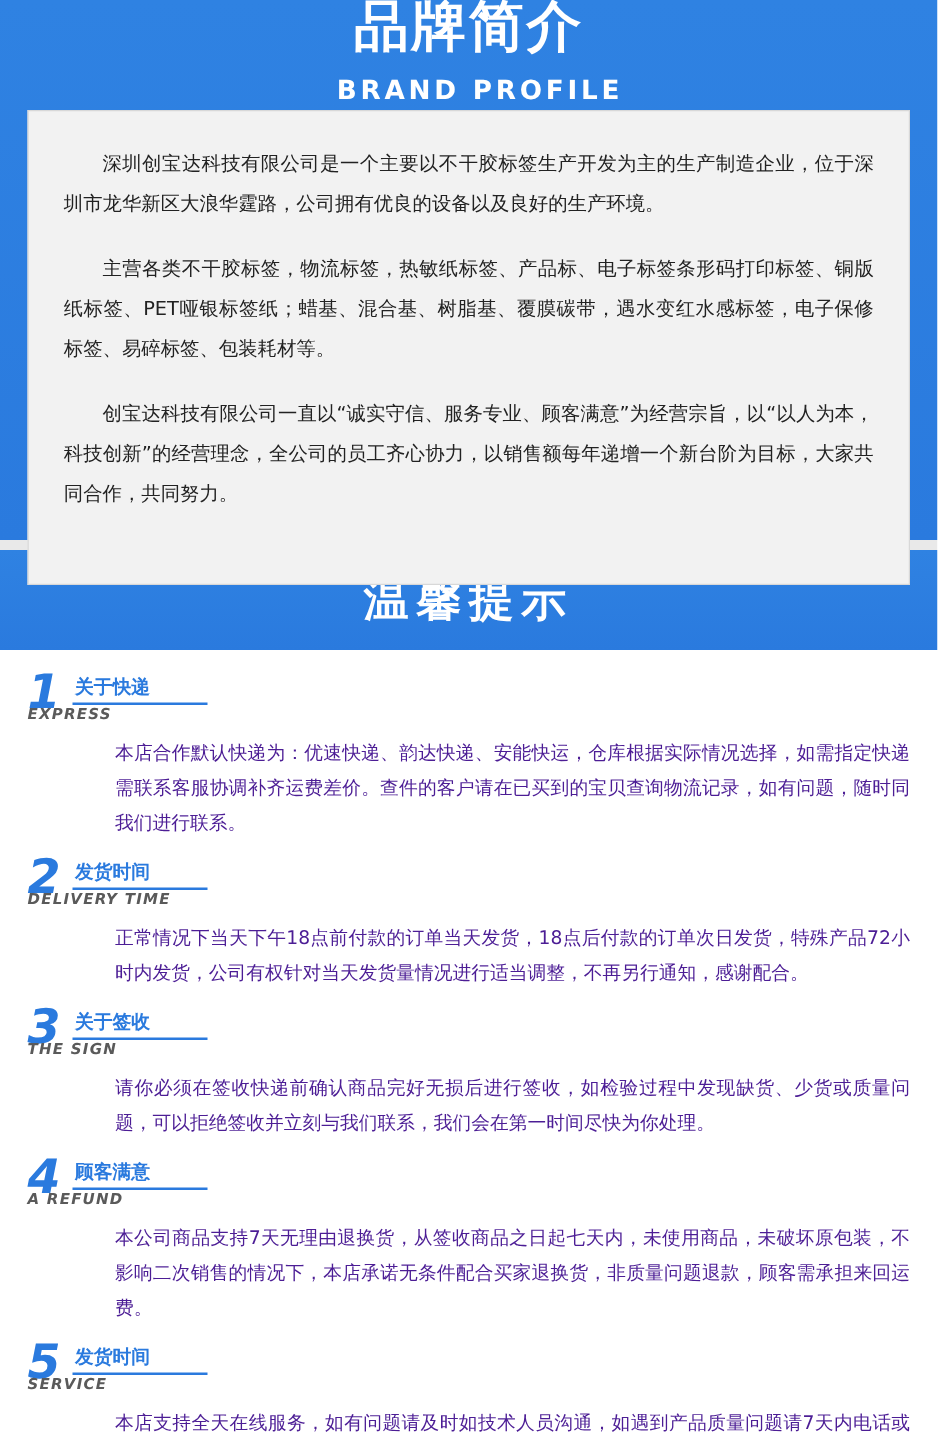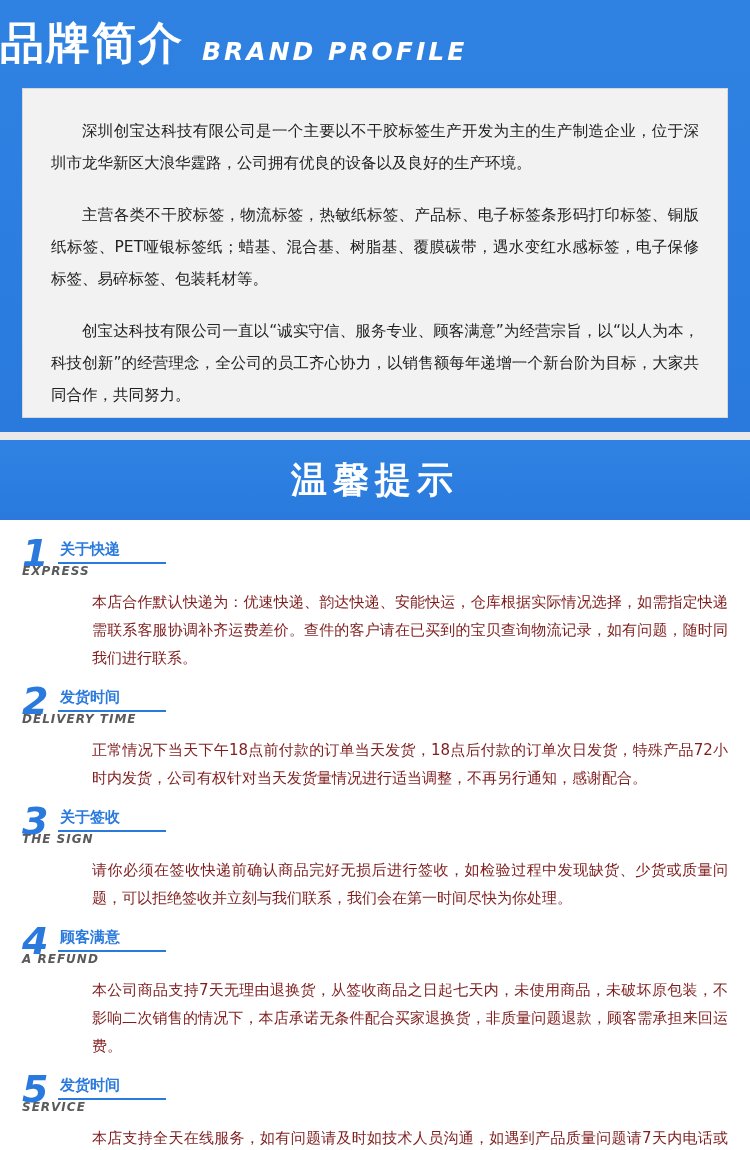--- a/index.html
+++ b/index.html
@@ -28,47 +28,47 @@
     background: #2a7fe0;
     background: linear-gradient(180deg, #2f82e2 0%, #2a7ade 100%);
     box-sizing: border-box;
     padding: 0;
   }
   .brand-header {
     position: relative;
     height: 86px;
     display: flex;
     align-items: center;
+    flex-direction: column;
   }
   .brand-title-cn {
     font-family: "DejaVu Sans", sans-serif;
     font-size: 44px;
     font-weight: bold;
     color: #ffffff;
     letter-spacing: 2px;
     line-height: 1;
     white-space: nowrap;
   }
   .brand-title-en {
     font-family: "DejaVu Sans", sans-serif;
-    font-size: 25px;
-    font-weight: bold;
-    font-style: italic;
+    font-size: 21px;
+    font-weight: bold;
     color: #ffffff;
     letter-spacing: 3px;
     margin-left: 18px;
     margin-top: 16px;
     white-space: nowrap;
   }
   .brand-box {
     position: absolute;
     left: 22px;
     top: 88px;
     width: 706px;
-    height: 330px;
+    height: 380px;
     background: #f2f2f2;
     border: 1px solid #d8d8d8;
     box-sizing: border-box;
     padding: 26px 28px 20px 28px;
   }
   .brand-box p {
     margin: 0 0 20px 0;
     font-family: "DejaVu Sans", sans-serif;
     font-size: 15.5px;
     line-height: 32px;
@@ -161,21 +161,21 @@
     font-weight: bold;
     color: #5a5a5a;
     letter-spacing: 1px;
   }
   .tip-text {
     margin: 0;
     padding-left: 70px;
     font-family: "DejaVu Sans", sans-serif;
     font-size: 15px;
     line-height: 28px;
-    color: #7f1d1d;
+    color: #4c1d95;
     text-align: justify;
   }
 </style>
 </head>
 <body>
 
 <div class="page">
 
   <div class="brand-section">
     <div class="brand-header">

